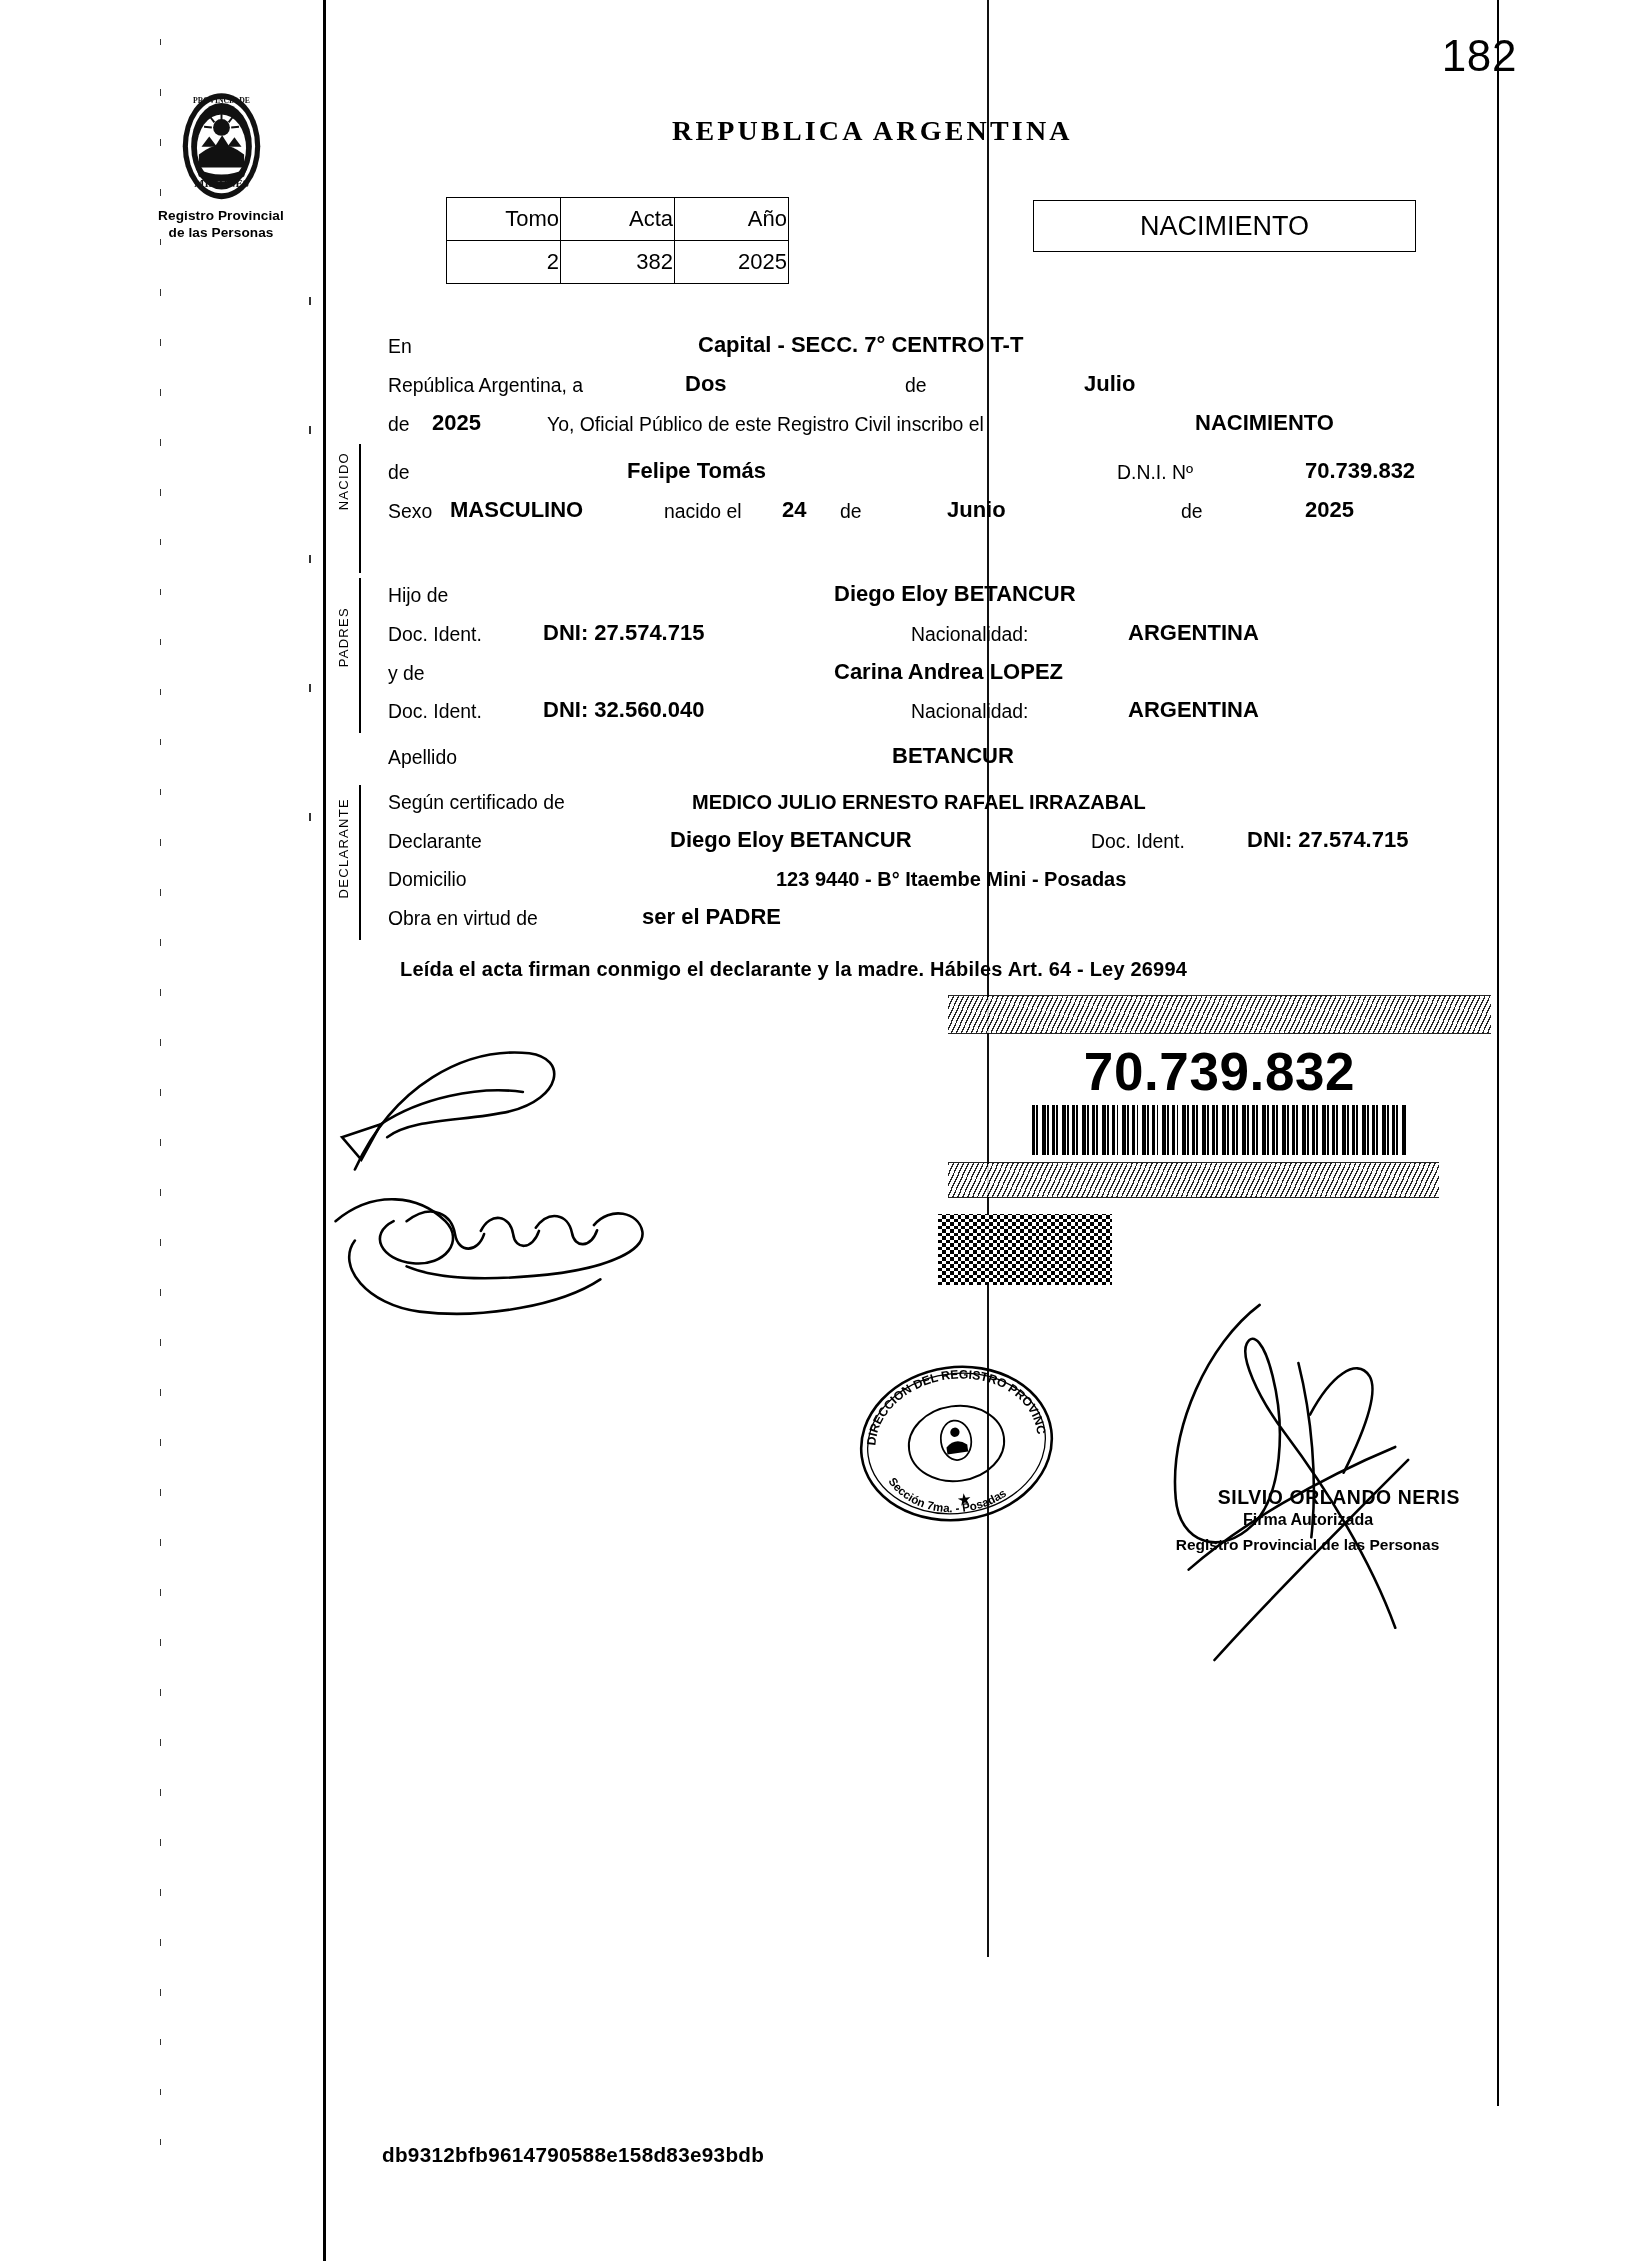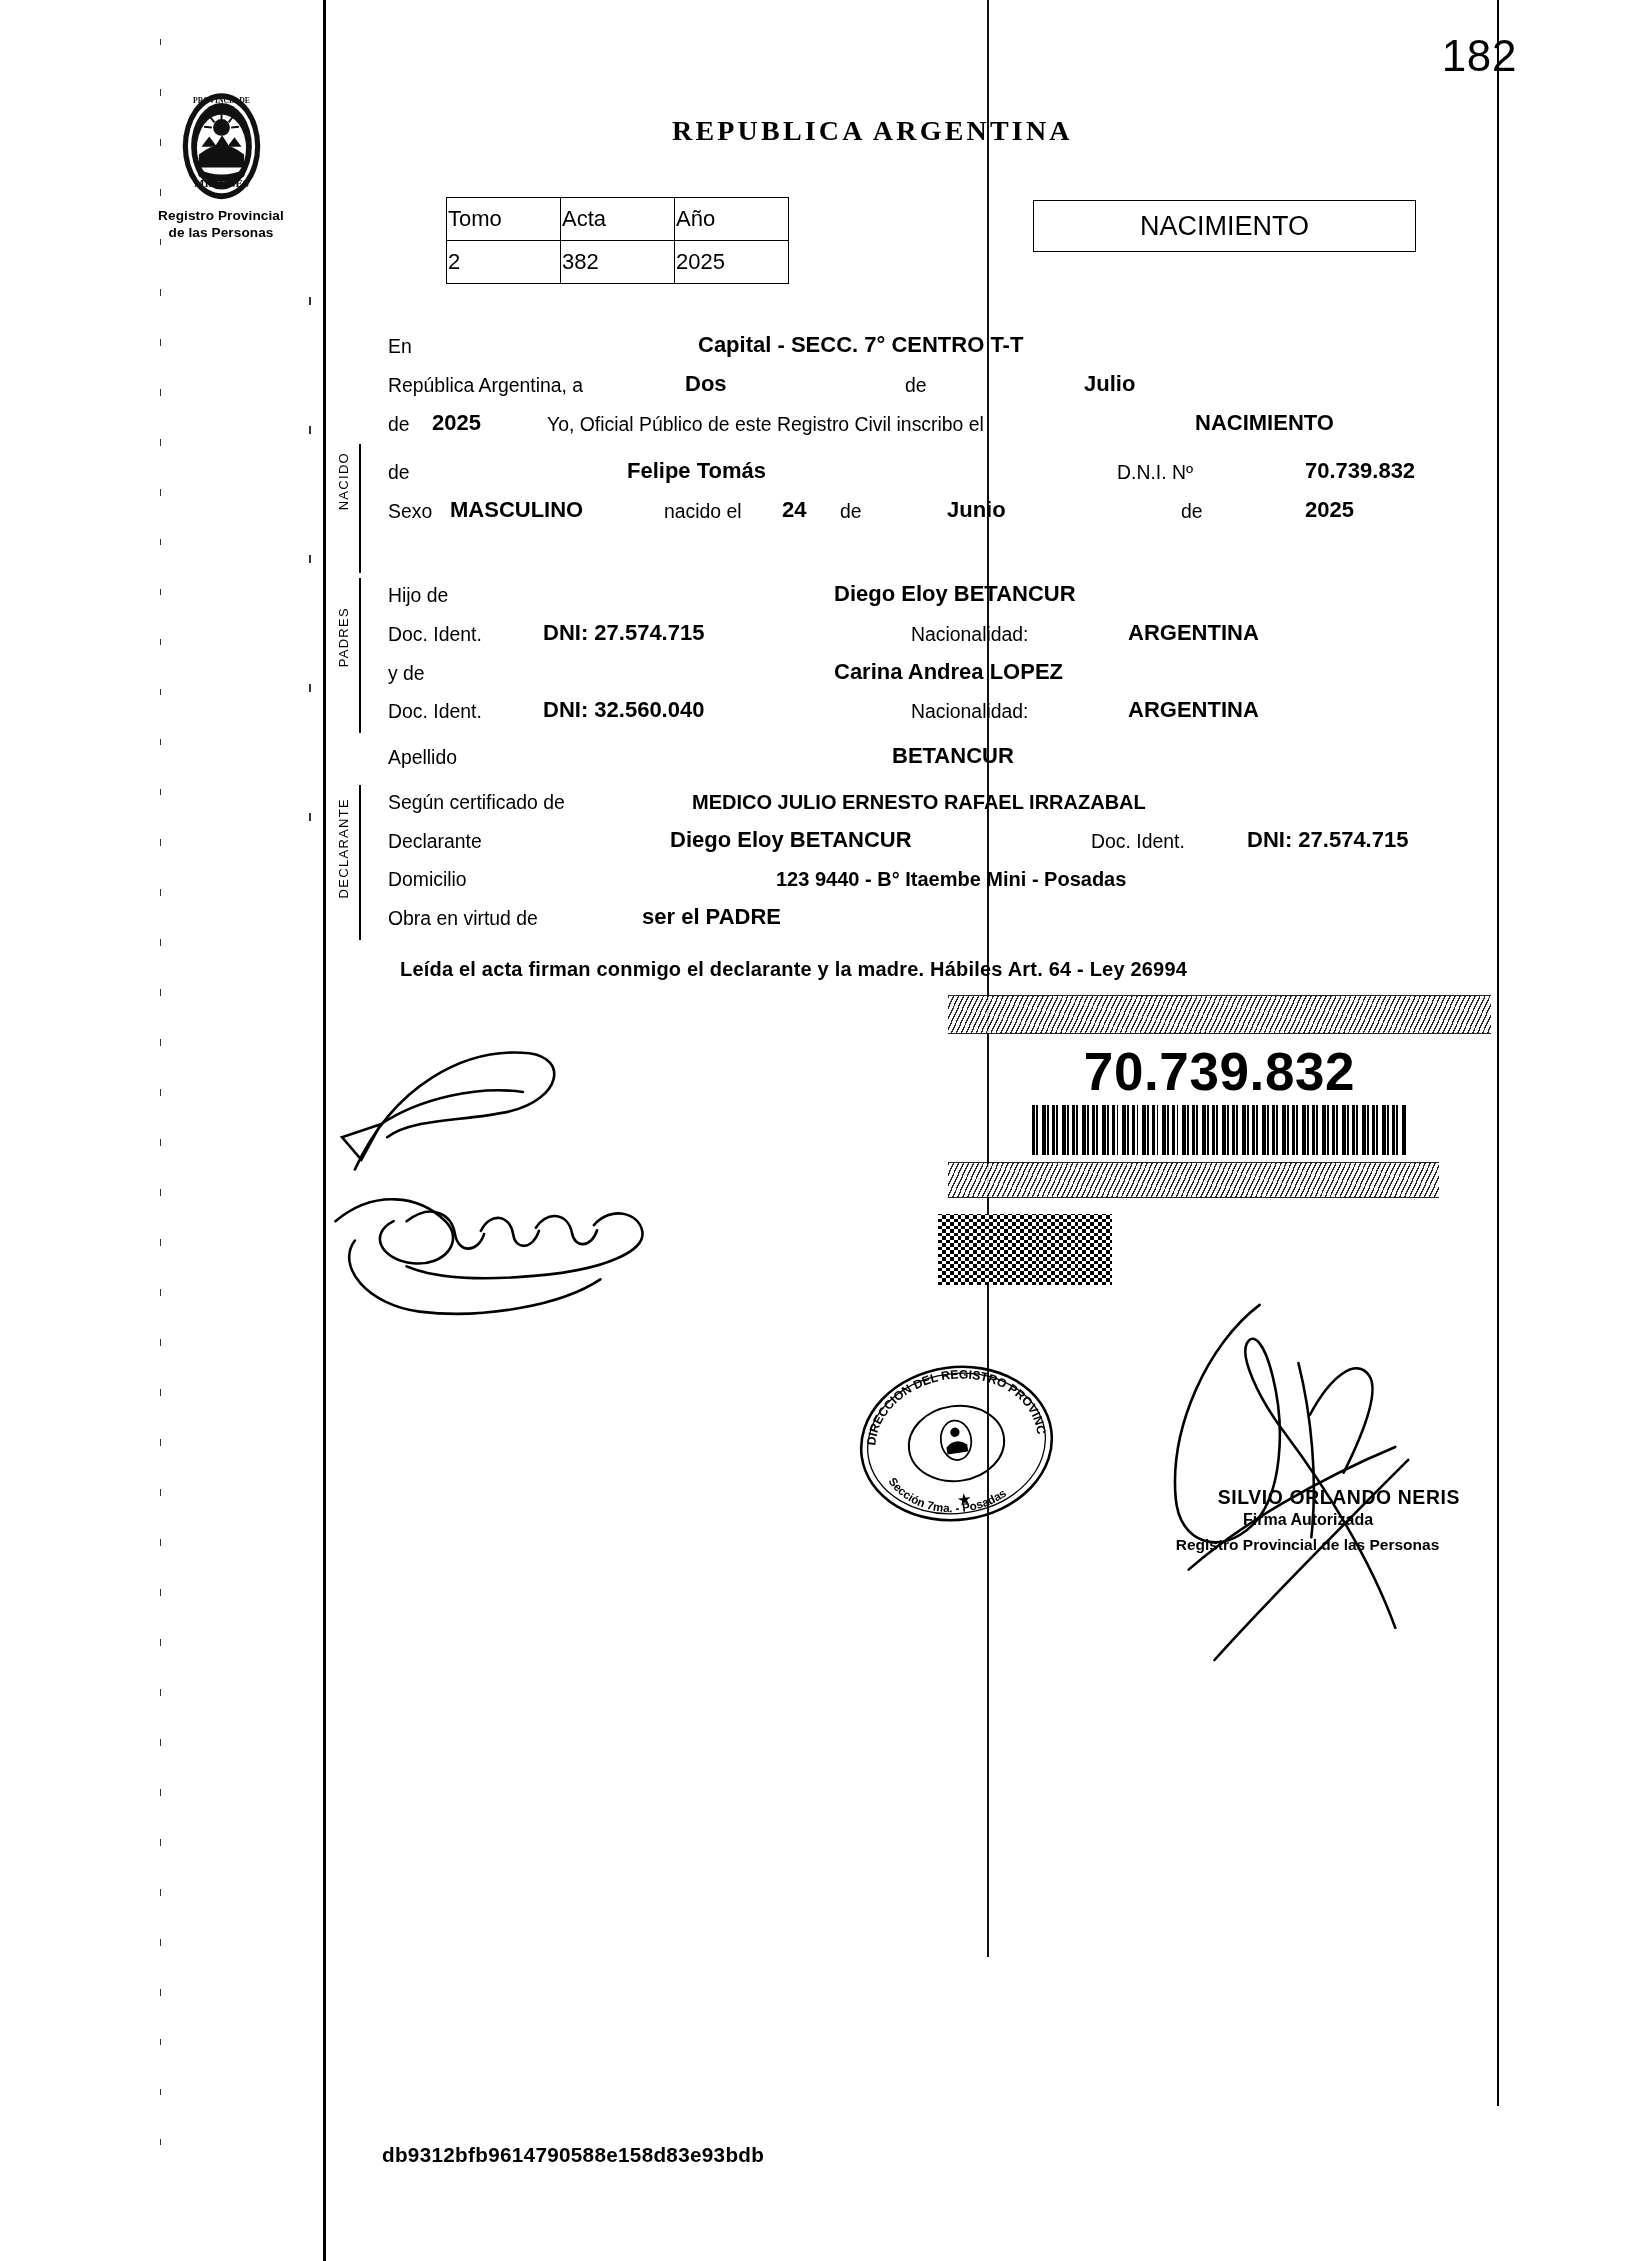--- a/index.html
+++ b/index.html
@@ -91,21 +91,21 @@
   
   .tbl {
     position: absolute;
     left: 446px; top: 197px;
     border-collapse: collapse;
   }
   .tbl td, .tbl th {
     border: 1.9px solid #000;
     width: 111px;
     height: 40px;
-    text-align: left;
+    text-align: right;
     font-size: 22px;
     font-weight: normal;
   }
   .tbl th { font-weight: normal; }
 
   
   .nac-box {
     position: absolute;
     left: 1033px; top: 200px;
     width: 381px; height: 50px;

